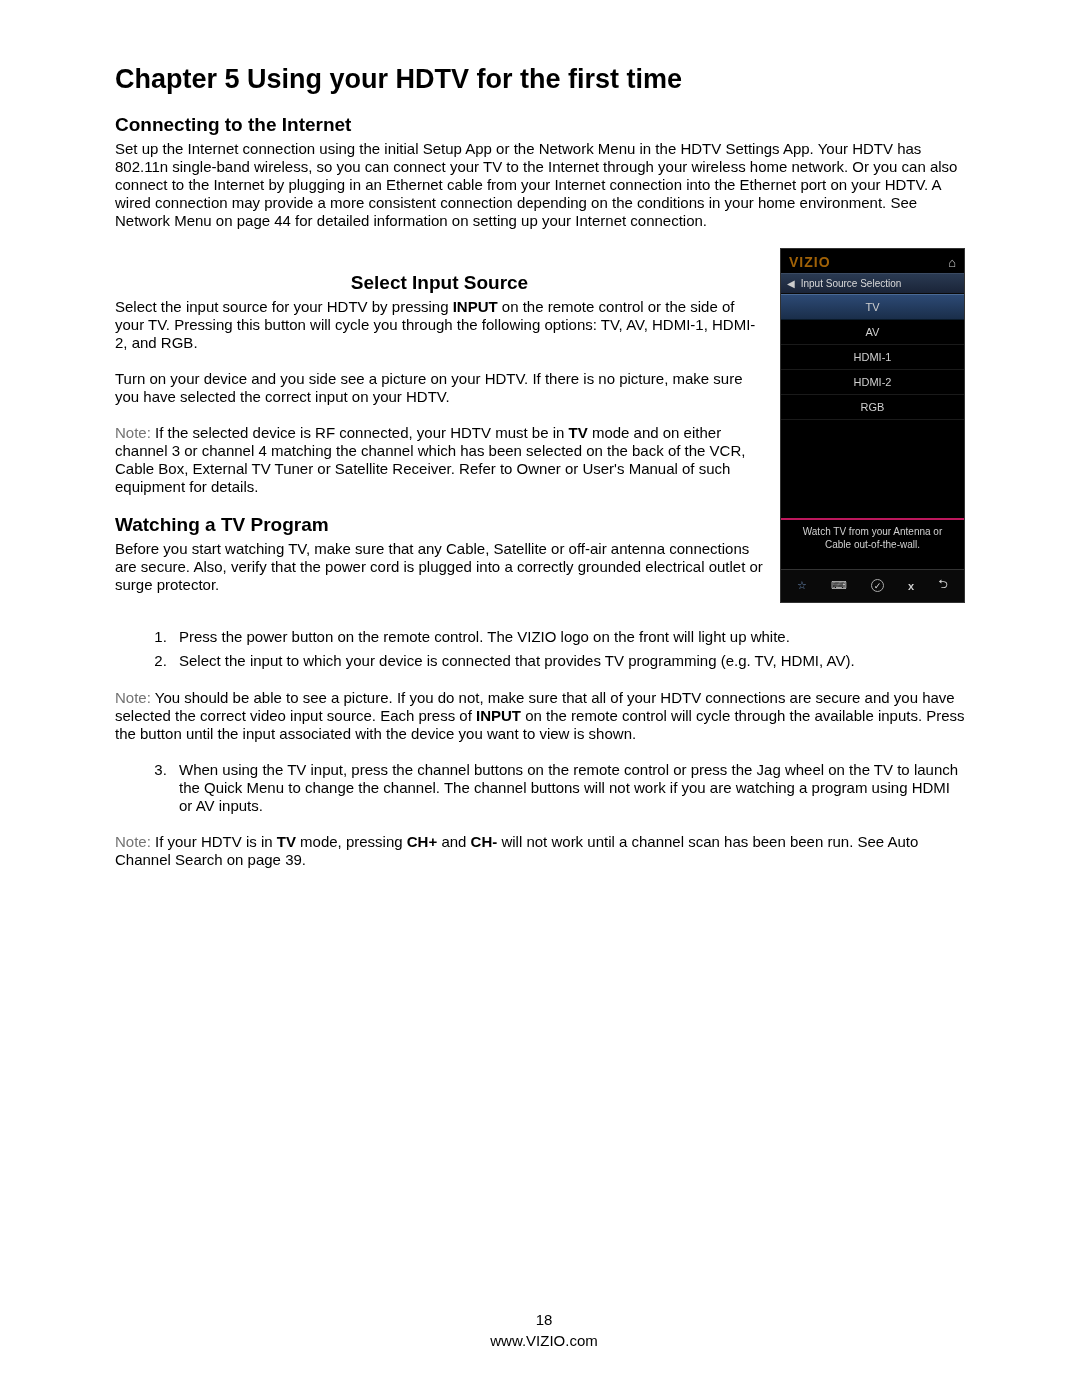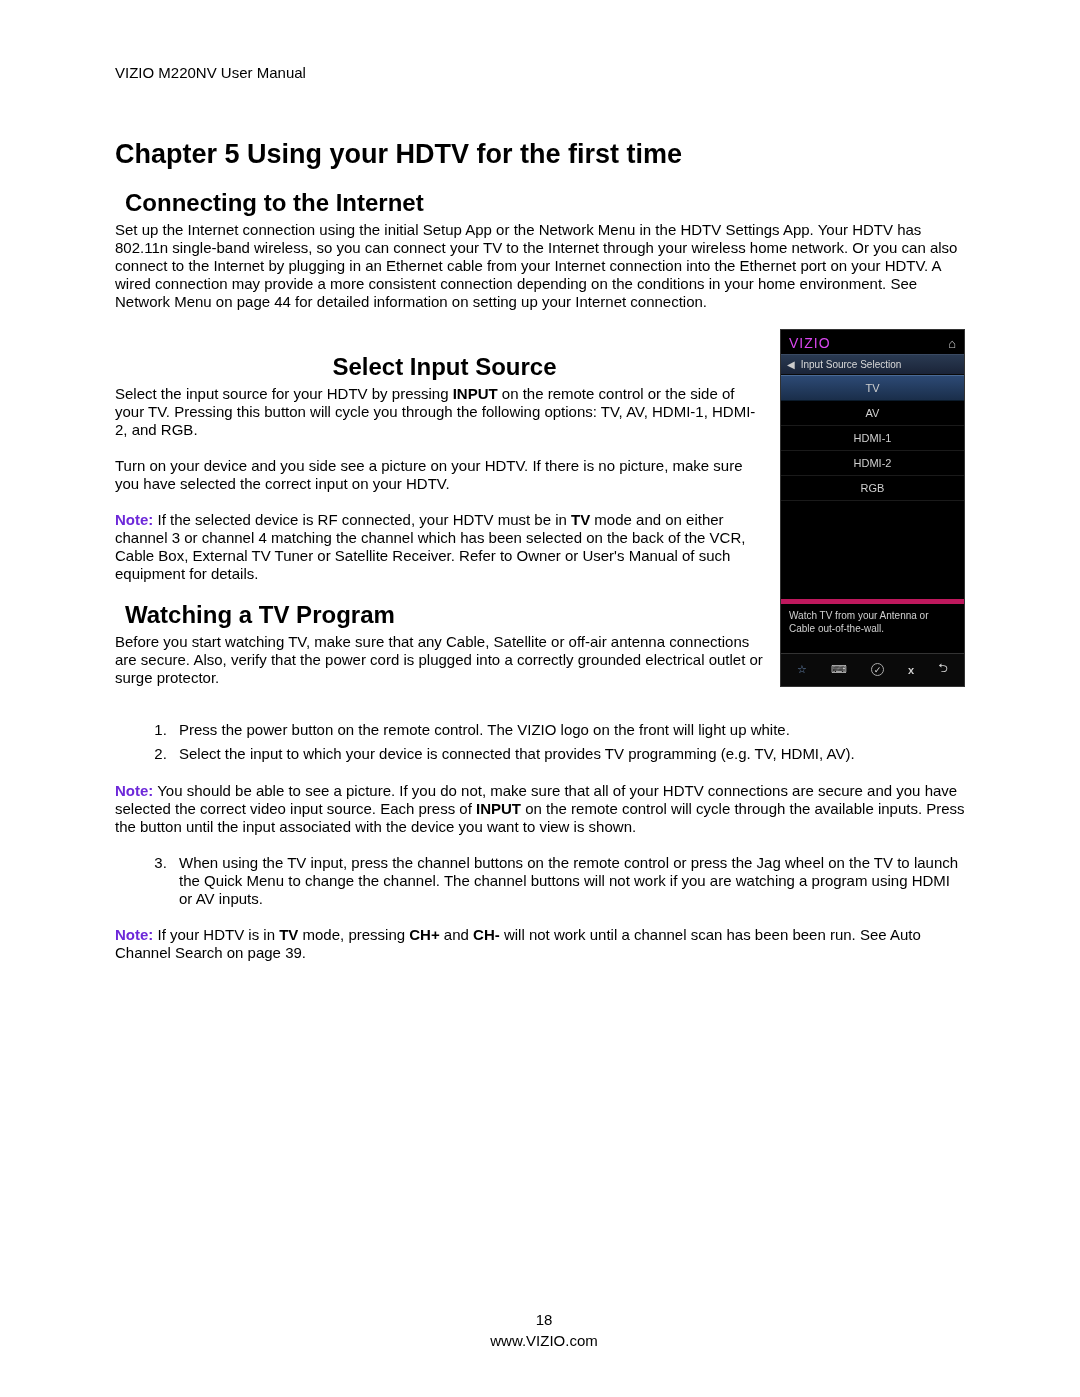--- a/index.html
+++ b/index.html
@@ -17,35 +17,34 @@
     .header-line {
       font-size: 15px;
       margin-bottom: 58px;
     }
     .chapter-title {
       font-size: 27px;
       font-weight: bold;
       margin-bottom: 19px;
     }
     .section-title {
-      font-size: 24px;
+      font-size: 19px;
       font-weight: bold;
       margin-bottom: 4px;
-      margin-left: 10px;
     }
     .section-title.mt {
       margin-top: 24px;
       text-align: center;
     }
     .para {
       font-size: 15px;
       line-height: 1.2;
       margin-bottom: 18px;
     }
-    .note-label { color: #6d28d9; font-weight: bold; }
+    .note-label { color: #737373; font-weight: normal; }
     .bold { font-weight: bold; }
     .italic { }
     .two-col {
       display: flex;
       gap: 16px;
     }
     .left-col { flex: 1; }
     .right-col { width: 185px; }
     .tv-screenshot {
       width: 185px;
@@ -54,23 +53,23 @@
       font-family: Arial, sans-serif;
     }
     .tv-top {
       display: flex;
       align-items: center;
       justify-content: space-between;
       padding: 5px 8px 3px 8px;
       background: #000;
     }
     .tv-logo {
-      color: #d946ef;
+      color: #a16207;
       font-size: 14px;
-      font-weight: normal;
+      font-weight: bold;
       letter-spacing: 1px;
     }
     .home-icon {
       color: #ccc;
       font-size: 13px;
     }
     .tv-breadcrumb {
       background: linear-gradient(#2a3a52, #1a2438);
       color: #d9d9d9;
       font-size: 10px;
@@ -101,21 +100,22 @@
       border-bottom: 1px solid #0a1a2a;
     }
     .tv-blank {
       height: 98px;
     }
     .tv-help {
       color: #d0d0d0;
       font-size: 10px;
       line-height: 1.25;
       padding: 6px 8px 18px 8px;
-      border-top: 5px solid #be185d;
+      border-top: 2px solid #be185d;
+      text-align: center;
     }
     .tv-footer {
       display: flex;
       justify-content: space-around;
       align-items: center;
       padding: 5px 4px 6px 4px;
       border-top: 1px solid #333;
       background: #0a0a0a;
     }
     .tv-footer-icon {
@@ -151,21 +151,20 @@
       width: 100%;
       text-align: center;
       font-size: 15px;
     }
     .footer .site { font-weight: normal; margin-top: 4px; }
   </style>
 </head>
 <body>
 
 <div class="page">
-  <div class="header-line">VIZIO M220NV User Manual</div>
 
   <h1 class="chapter-title">Chapter 5 Using your HDTV for the first time</h1>
 
   <h2 class="section-title">Connecting to the Internet</h2>
   <p class="para">
     <span>Set up the Internet connection using the initial </span><span class="italic">Setup App</span><span> or the </span><span class="italic">Network Menu</span><span> in the </span><span class="italic">HDTV Settings App.</span><span> Your HDTV has 802.11n single-band wireless, so you can connect your TV to the Internet through your wireless home network. Or you can also connect to the Internet by plugging in an Ethernet cable from your Internet connection into the Ethernet port on your HDTV. A wired connection may provide a more consistent connection depending on the conditions in your home environment. See </span><span class="italic">Network Menu</span><span> on page 44 for detailed information on setting up your Internet connection.</span>
   </p>
 
   <div class="two-col">
     <div class="left-col">

